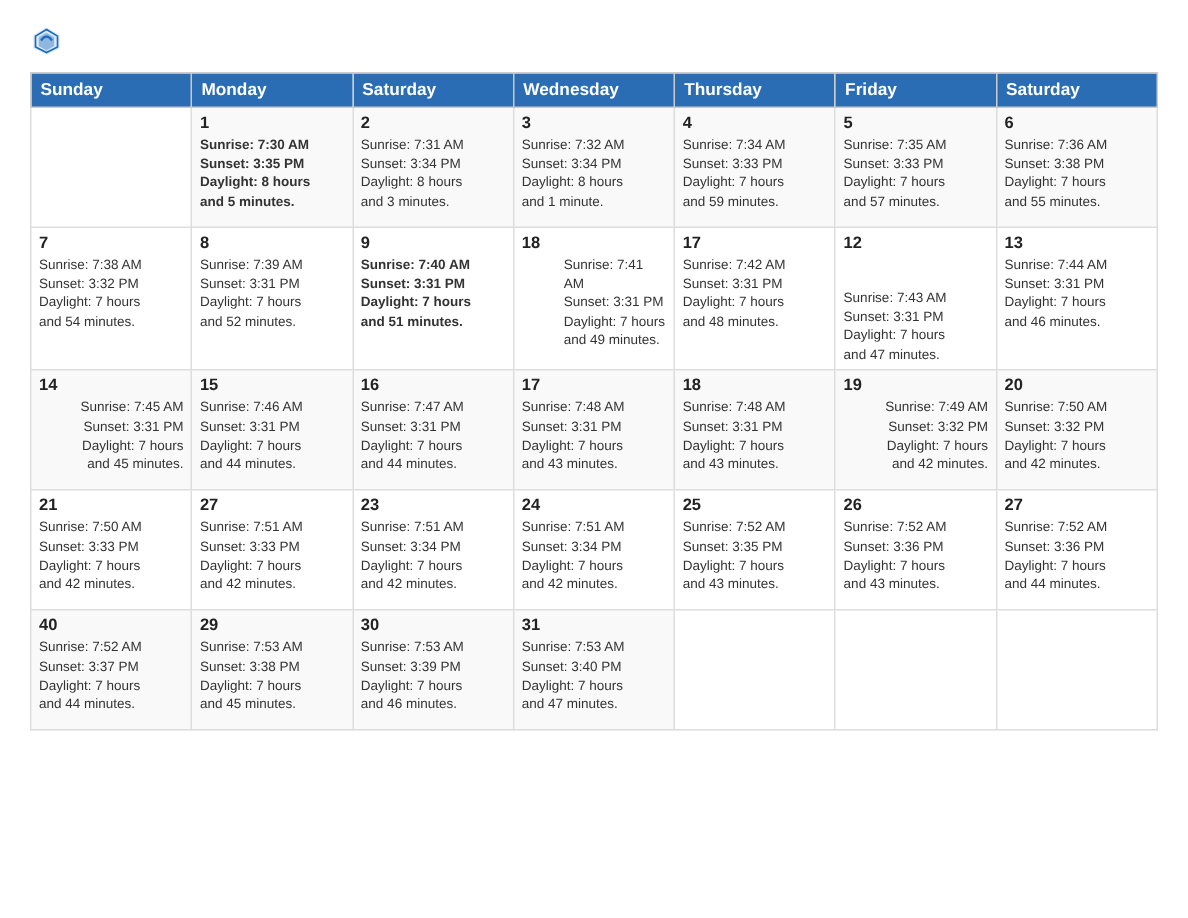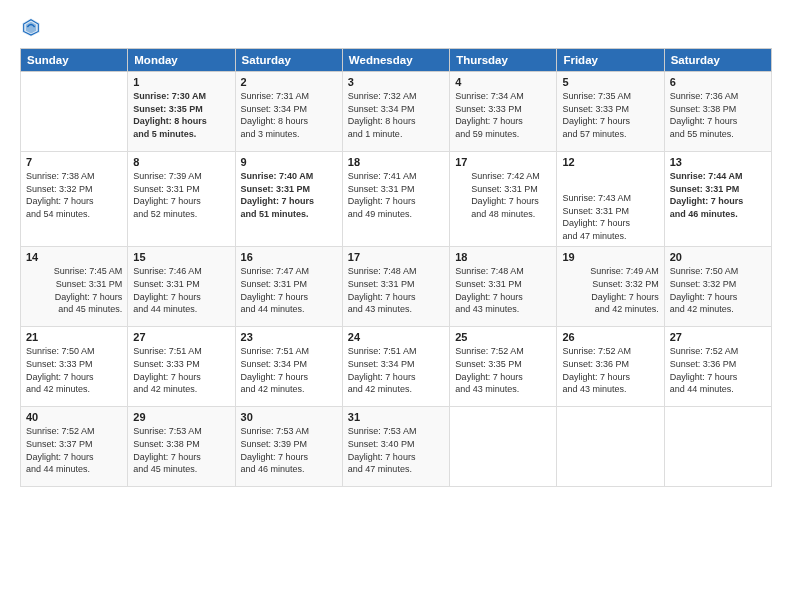--- a/index.html
+++ b/index.html
@@ -200,42 +200,42 @@
           </td>
           <td>
             <span class="day-num">9</span>
             <div class="cell-info" style="white-space: pre-line; font-weight: bold;">Sunrise: 7:40 AM
 Sunset: 3:31 PM
 Daylight: 7 hours
 and 51 minutes.</div>
           </td>
           <td>
             <span class="day-num">18</span>
-            <div class="cell-info" style="white-space: pre-line;">Sunrise: 7:41 AM
+            <div class="cell-info" style="white-space: pre-line; margin-left: 28px;">Sunrise: 7:41 AM
 Sunset: 3:31 PM
 Daylight: 7 hours
 and 49 minutes.</div>
           </td>
           <td>
             <span class="day-num">17</span>
-            <div class="cell-info" style="white-space: pre-line; margin-left: 16px;">Sunrise: 7:42 AM
+            <div class="cell-info" style="white-space: pre-line;">Sunrise: 7:42 AM
 Sunset: 3:31 PM
 Daylight: 7 hours
 and 48 minutes.</div>
           </td>
           <td>
             <span class="day-num">12</span>
             <div class="cell-info" style="white-space: pre-line; margin-top: 24px;">Sunrise: 7:43 AM
 Sunset: 3:31 PM
 Daylight: 7 hours
 and 47 minutes.</div>
           </td>
           <td>
             <span class="day-num">13</span>
-            <div class="cell-info" style="white-space: pre-line; font-weight: bold;">Sunrise: 7:44 AM
+            <div class="cell-info" style="white-space: pre-line;">Sunrise: 7:44 AM
 Sunset: 3:31 PM
 Daylight: 7 hours
 and 46 minutes.</div>
           </td>
         </tr>
         <tr>
           <td>
             <span class="day-num">14</span>
             <div class="cell-info" style="white-space: pre-line; text-align: right;">Sunrise: 7:45 AM
 Sunset: 3:31 PM

